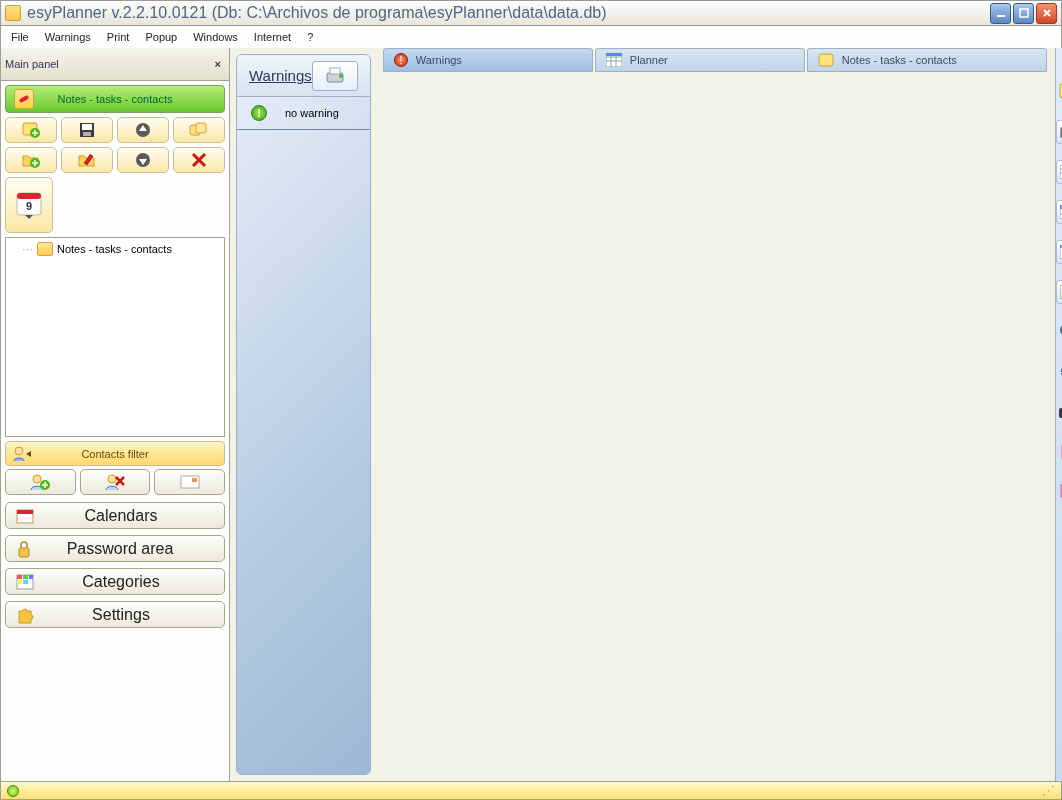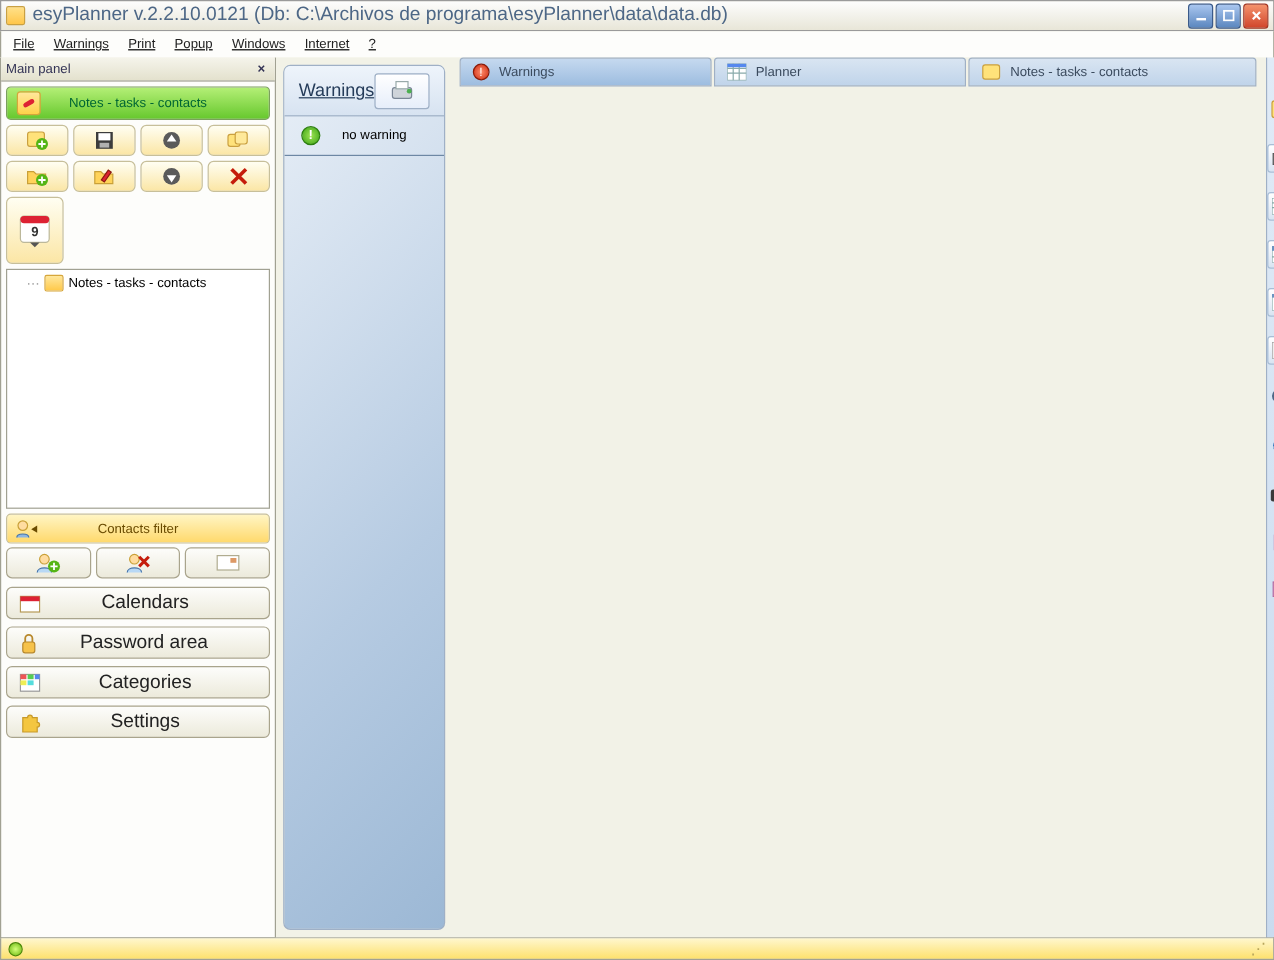--- a/index.html
+++ b/index.html
@@ -7,29 +7,29 @@
 
 
 .titlebar { height: 26px; background: linear-gradient(#fdfdfd,#e8e6d8); border:1px solid #9a9a9a; display:flex; align-items:center; padding:0 4px; }
 .titlebar .appicon { width:16px;height:16px; background:linear-gradient(#ffe18a,#ffc64a); border:1px solid #c9a042; border-radius:2px; margin-right:6px; }
 .titlebar .title { color:#4d6786; flex:1; font-size:16px; }
 .titlebar .winbtn { width:21px; height:21px; margin-left:2px; border:1px solid #3a5a8a; border-radius:3px; background:linear-gradient(#a9c6ef,#5b87bf); display:flex; align-items:center; justify-content:center; color:#fff; font-weight:bold; cursor:pointer;}
 .titlebar .winbtn.close { background:linear-gradient(#f4926c,#d1462b); border-color:#a23420;}
 .titlebar .winbtn svg { display:block; }
 
 
-.menubar { height:22px; background:#fdfdfb; border-left:1px solid #a1a192; border-right:1px solid #a1a192; display:flex; align-items:center; padding:0 4px; gap:4px;text-decoration:underline;}
+.menubar { height:22px; background:#fdfdfb; border-left:1px solid #a1a192; border-right:1px solid #a1a192; display:flex; align-items:center; padding:0 4px; gap:4px;}
 .menubar span { padding:2px 6px; color:#222; cursor:pointer;}
 
 
 .workspace { flex:1; display:flex; border:1px solid #a1a192; border-top:none; background:#fdfdfb; }
 
 
 .leftpanel { width:298px; display:flex; flex-direction:column; border-right:1px solid #a1a192; }
-.panelhdr { height:20px; background:linear-gradient(#f5f4eb,#e3e1cd); border-bottom:1px solid #a1a192; display:flex; align-items:center; padding:0 4px; color:#335;justify-content:flex-end; }
+.panelhdr { height:33px; background:linear-gradient(#f5f4eb,#e3e1cd); border-bottom:1px solid #a1a192; display:flex; align-items:center; padding:0 4px; color:#335;justify-content:flex-end; }
 .panelhdr .x { margin-left:auto; font-weight:bold; cursor:pointer; padding:0 4px;}
 .section-green { height:28px; margin:4px; border:1px solid #7aa05c; border-radius:4px; background:linear-gradient(#b4ef76,#67c82e); display:flex; align-items:center; justify-content:center; color:#063; font-size:13px; position:relative; cursor:pointer;}
 .section-green .pin { position:absolute; left:8px; width:20px;height:20px; background:linear-gradient(#ffe79c,#ffd24a); border:1px solid #d6a63b; border-radius:3px; display:flex;align-items:center;justify-content:center;}
 .section-green .pin::after{content:""; width:10px;height:4px; background:#d23; transform:rotate(-30deg); border-radius:2px;}
 
 .toolgrid { display:flex; flex-wrap:wrap; gap:4px; padding:0 4px 4px 4px; }
 .tbtn { width:52px; height:26px; border:1px solid #c7bf9a; background:linear-gradient(#fffef2,#fbe6a5); border-radius:5px; display:flex; align-items:center; justify-content:center; cursor:pointer;}
 .tbtn.wide { width:48px; height:56px; }
 .tbtn svg { display:block; }
 

